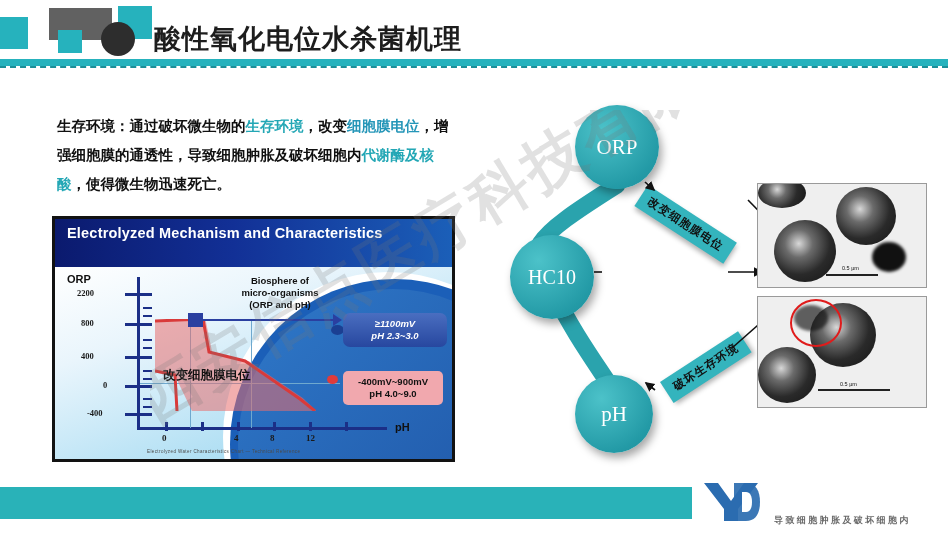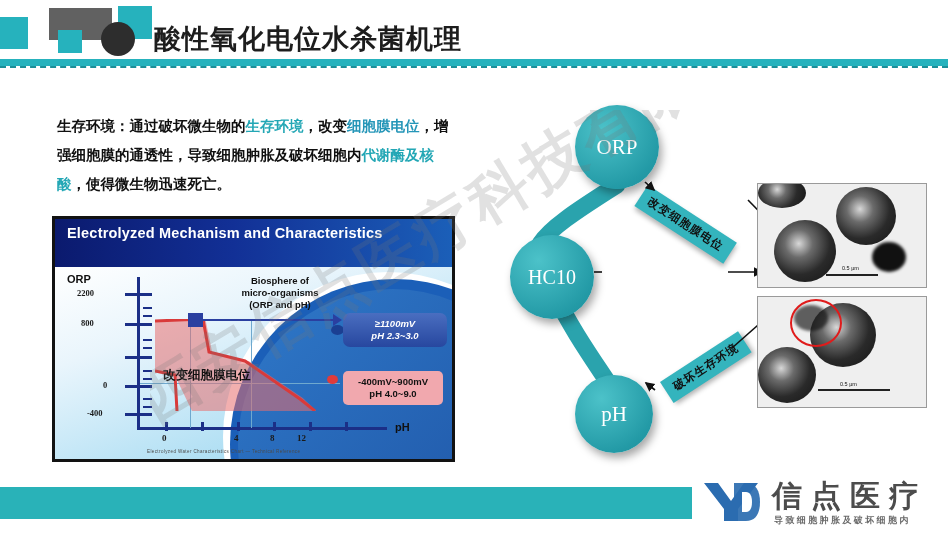--- a/index.html
+++ b/index.html
@@ -162,34 +162,35 @@
     <div class="tk" style="left:88px;top:48px;width:9px;height:2px;"></div>
     <div class="tk" style="left:88px;top:72px;width:9px;height:2px;"></div>
     <div class="tk" style="left:88px;top:80px;width:9px;height:2px;"></div>
     <div class="tk" style="left:88px;top:103px;width:9px;height:2px;"></div>
     <div class="tk" style="left:88px;top:111px;width:9px;height:2px;"></div>
     <div class="tk" style="left:88px;top:131px;width:9px;height:2px;"></div>
     <div class="tk" style="left:88px;top:139px;width:9px;height:2px;"></div>
 
     <div class="ylab" style="left:22px;top:21px;">2200</div>
     <div class="ylab" style="left:26px;top:51px;">800</div>
+    <div class="ylab" style="left:26px;top:84px;">400</div>
     <div class="ylab" style="left:48px;top:113px;">0</div>
     <div class="ylab" style="left:32px;top:141px;">-400</div>
 
     <div class="tk" style="left:110px;top:155px;width:2.5px;height:9px;"></div>
     <div class="tk" style="left:146px;top:155px;width:2.5px;height:9px;"></div>
     <div class="tk" style="left:182px;top:155px;width:2.5px;height:9px;"></div>
     <div class="tk" style="left:218px;top:155px;width:2.5px;height:9px;"></div>
     <div class="tk" style="left:254px;top:155px;width:2.5px;height:9px;"></div>
     <div class="tk" style="left:290px;top:155px;width:2.5px;height:9px;"></div>
 
     <div class="xlab" style="left:107px;">0</div>
     <div class="xlab" style="left:179px;">4</div>
     <div class="xlab" style="left:215px;">8</div>
-    <div class="xlab" style="left:242px;">12</div>
+    <div class="xlab" style="left:251px;">12</div>
 
     <div class="tk" style="left:135px;top:46px;width:1px;height:115px;background:#6fa9cf;"></div>
     <div class="tk" style="left:196px;top:52px;width:1px;height:109px;background:#6fa9cf;"></div>
     <div class="tk" style="left:85px;top:116px;width:200px;height:1px;background:#6fa9cf;"></div>
 
     <div class="redzone"></div>
     <svg class="redline" viewBox="0 0 168 92" preserveAspectRatio="none">
       <polyline points="0,2 48,0 54,33 90,42 145,80 160,92" fill="none" stroke="#d93a3a" stroke-width="3"></polyline>
       <polyline points="0,52 20,56 22,92" fill="none" stroke="#d93a3a" stroke-width="3"></polyline>
     </svg>
@@ -276,15 +277,14 @@
   <span>西安信点医疗科技有限公司所有</span>
 </div>
 
 <div id="footer-bar"></div>
 <div id="footer-logo">
   <svg class="xd" viewBox="0 0 62 44">
     <path d="M4,3 L18,3 L31,21 L44,3 L58,3 L38,29 L38,41 L24,41 L24,29 Z" fill="#2b6cb0"></path>
     <path d="M34,3 L46,3 C56,3 60,11 60,22 C60,33 56,41 46,41 L34,41 Z" fill="#2b6cb0" opacity=".92"></path>
     <path d="M42,12 L46,12 C50,12 52,16 52,22 C52,28 50,32 46,32 L42,32 Z" fill="#ffffff"></path>
   </svg>
-  <div class="brand-cn">信点医疗</div>
   <div class="brand-sub">导致细胞肿胀及破坏细胞内</div>
 </div>
 
 </body></html>

